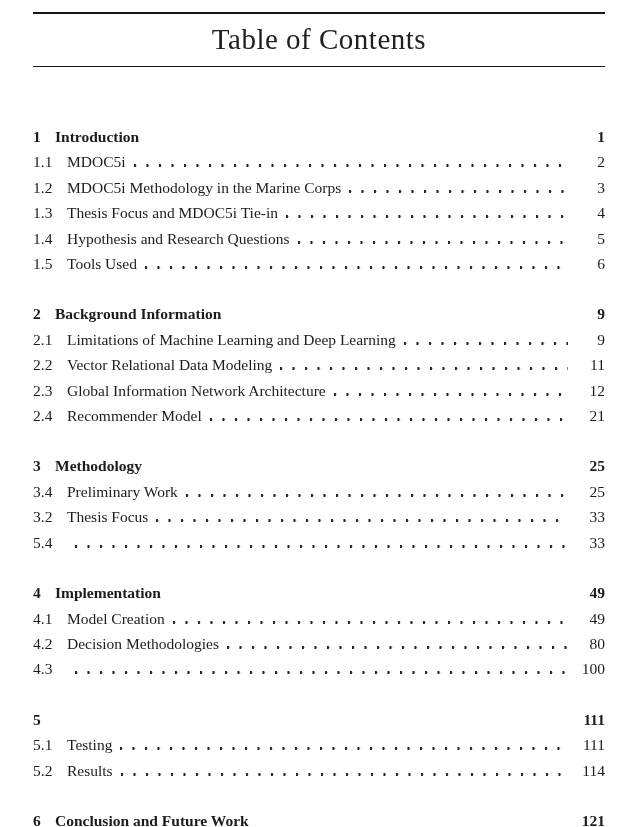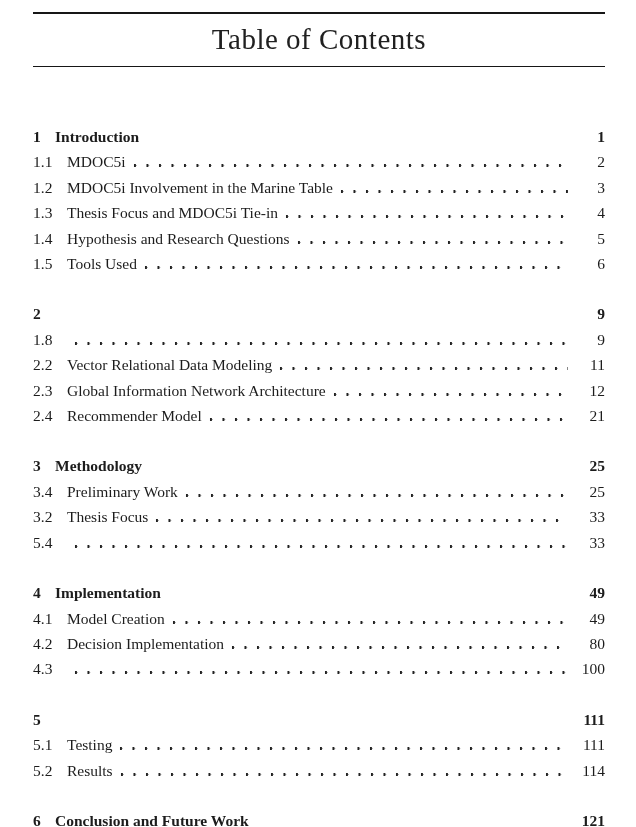--- a/index.html
+++ b/index.html
@@ -104,21 +104,21 @@
     <div class="items">
   <div class="row item">
     <span class="num">1.1</span>
     <span class="label">MDOC5i</span>
     <span class="leader dotted"></span>
     <span class="pagenum">2</span>
   </div>
 
   <div class="row item">
     <span class="num">1.2</span>
-    <span class="label">MDOC5i Involvement in the Marine Table</span>
+    <span class="label">MDOC5i Methodology in the Marine Corps</span>
     <span class="leader dotted"></span>
     <span class="pagenum">3</span>
   </div>
 
   <div class="row item">
     <span class="num">1.3</span>
     <span class="label">Thesis Focus and MDOC5i Tie-in</span>
     <span class="leader dotted"></span>
     <span class="pagenum">4</span>
   </div>
@@ -135,26 +135,28 @@
     <span class="label">Tools Used</span>
     <span class="leader dotted"></span>
     <span class="pagenum">6</span>
   </div>
 </div>
   </section>
 
   <section class="toc-section">
     <div class="row chapter">
       <span class="num">2</span>
+      <span class="label">Background Information</span>
       <span class="leader"></span>
       <span class="pagenum">9</span>
     </div>
     <div class="items">
   <div class="row item">
-    <span class="num">1.8</span>
+    <span class="num">2.1</span>
+    <span class="label">Limitations of Machine Learning and Deep Learning</span>
     <span class="leader dotted"></span>
     <span class="pagenum">9</span>
   </div>
 
   <div class="row item">
     <span class="num">2.2</span>
     <span class="label">Vector Relational Data Modeling</span>
     <span class="leader dotted"></span>
     <span class="pagenum">11</span>
   </div>
@@ -215,21 +217,21 @@
     <div class="items">
   <div class="row item">
     <span class="num">4.1</span>
     <span class="label">Model Creation</span>
     <span class="leader dotted"></span>
     <span class="pagenum">49</span>
   </div>
 
   <div class="row item">
     <span class="num">4.2</span>
-    <span class="label">Decision Implementation</span>
+    <span class="label">Decision Methodologies</span>
     <span class="leader dotted"></span>
     <span class="pagenum">80</span>
   </div>
 
   <div class="row item">
     <span class="num">4.3</span>
     <span class="leader dotted"></span>
     <span class="pagenum">100</span>
   </div>
 </div>

